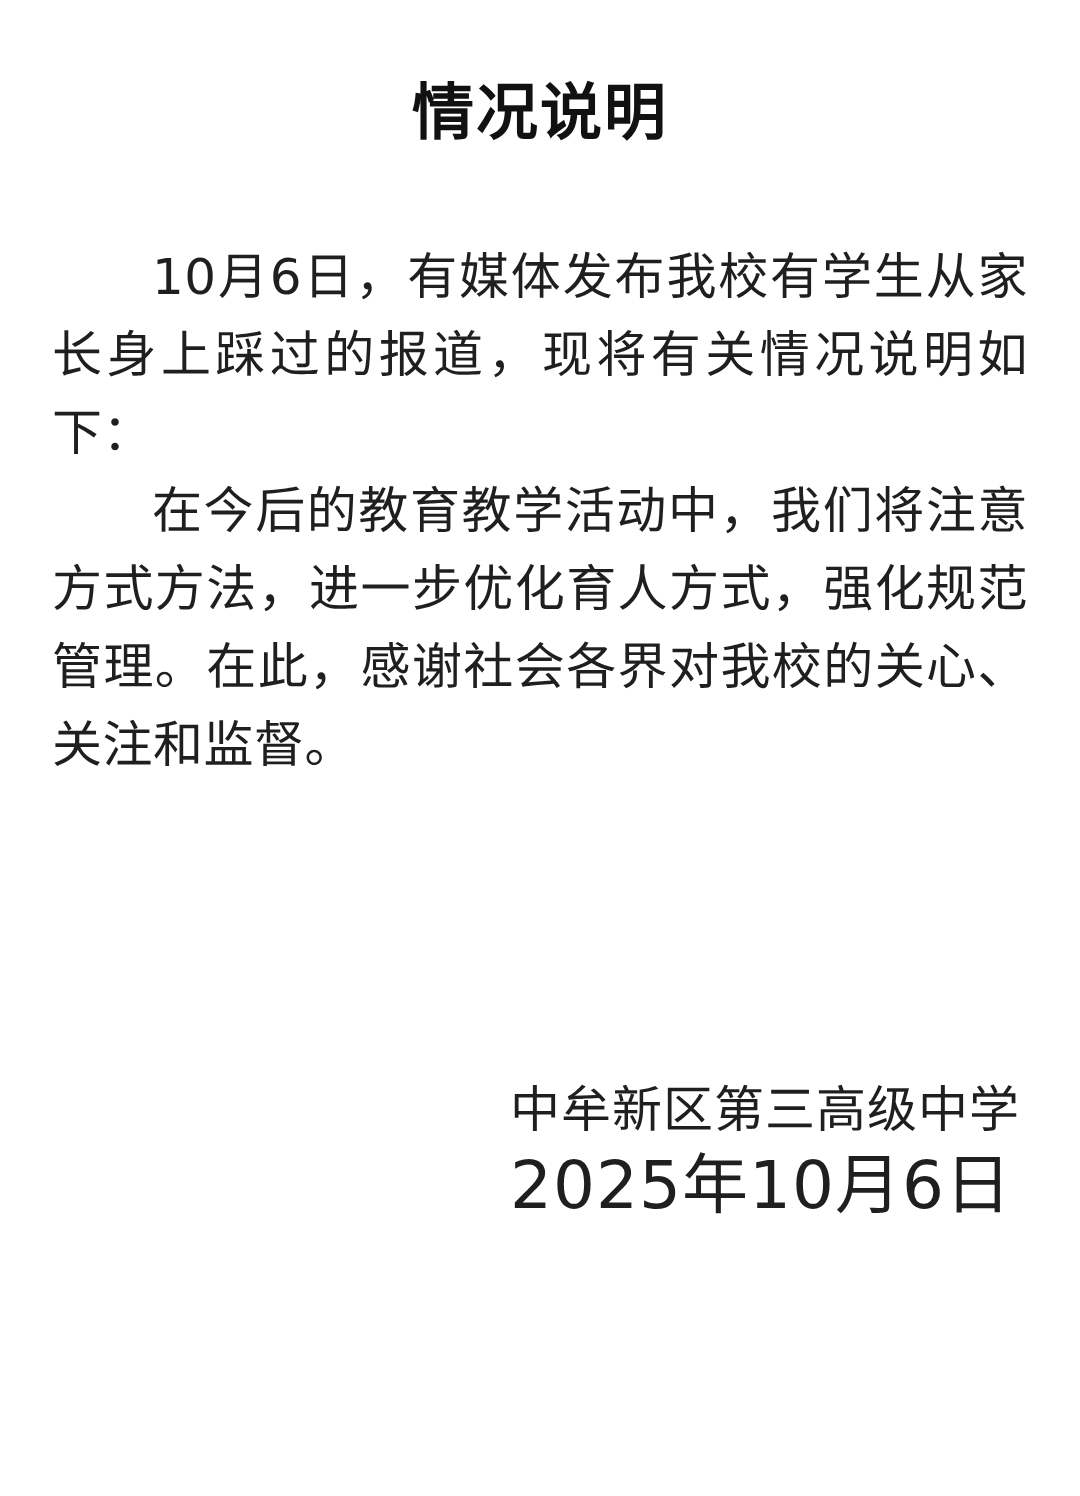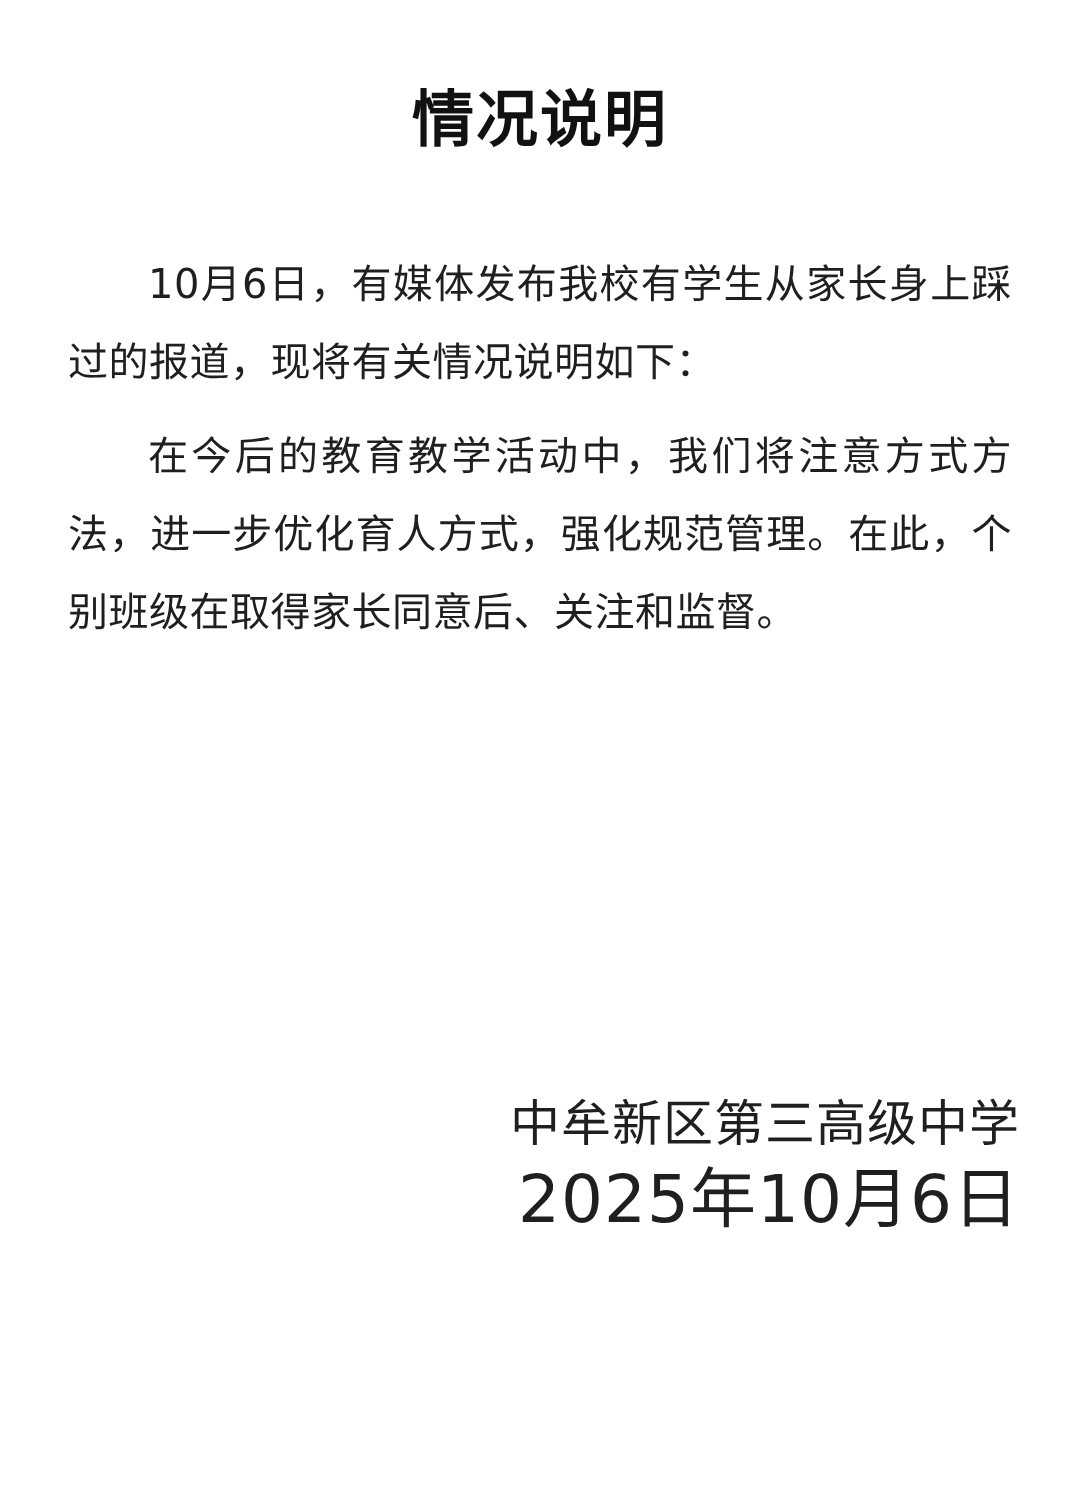--- a/index.html
+++ b/index.html
@@ -14,55 +14,55 @@
     overflow: hidden;
     font-family: "DejaVu Sans", "Liberation Sans", sans-serif;
     color: #1a1a1a;
     -webkit-font-smoothing: antialiased;
   }
   .page {
     position: relative;
     width: 1080px;
     height: 1340px;
     box-sizing: border-box;
-    padding: 7px 52px;
+    padding: 0 52px;
     background: #fff;
   }
   .doc-title {
     margin: 0;
     padding-top: 76px;
     text-align: center;
     font-size: 62px;
     line-height: 1.2;
     font-weight: 700;
     letter-spacing: 2px;
     color: #111111;
   }
   .body-block {
     margin-top: 88px;
   }
   .para {
-    margin: 16px;
-    font-size: 40px;
+    margin: 0;
+    font-size: 50px;
     line-height: 78px;
     font-weight: 400;
     letter-spacing: 0.5px;
     text-align: justify;
     text-justify: inter-ideograph;
     text-indent: 2em;
     color: #1f1f1f;
   }
   .para + .para {
     margin-top: 0;
   }
   .signature {
     position: absolute;
     right: 60px;
-    bottom: 102px;
-    text-align: right;
+    bottom: 116px;
+    text-align: left;
   }
   .sign-org {
     font-size: 50px;
     line-height: 76px;
     letter-spacing: 1px;
     color: #1f1f1f;
   }
   .sign-date {
     font-size: 66px;
     line-height: 76px;
@@ -72,21 +72,21 @@
 </style>
 </head>
 <body>
 
 <div class="page">
 
   <h1 class="doc-title">情况说明</h1>
 
   <div class="body-block">
     <p class="para">10月6日，有媒体发布我校有学生从家长身上踩过的报道，现将有关情况说明如下：</p>
-    <p class="para">在今后的教育教学活动中，我们将注意方式方法，进一步优化育人方式，强化规范管理。在此，个别班级在取得家长同意后、关注和监督。</p>
+    <p class="para">在今后的教育教学活动中，我们将注意方式方法，进一步优化育人方式，强化规范管理。在此，感谢社会各界对我校的关心、关注和监督。</p>
   </div>
 
   <div class="signature">
     <div class="sign-org">中牟新区第三高级中学</div>
     <div class="sign-date">2025年10月6日</div>
   </div>
 
 </div>
 
 </body></html>

